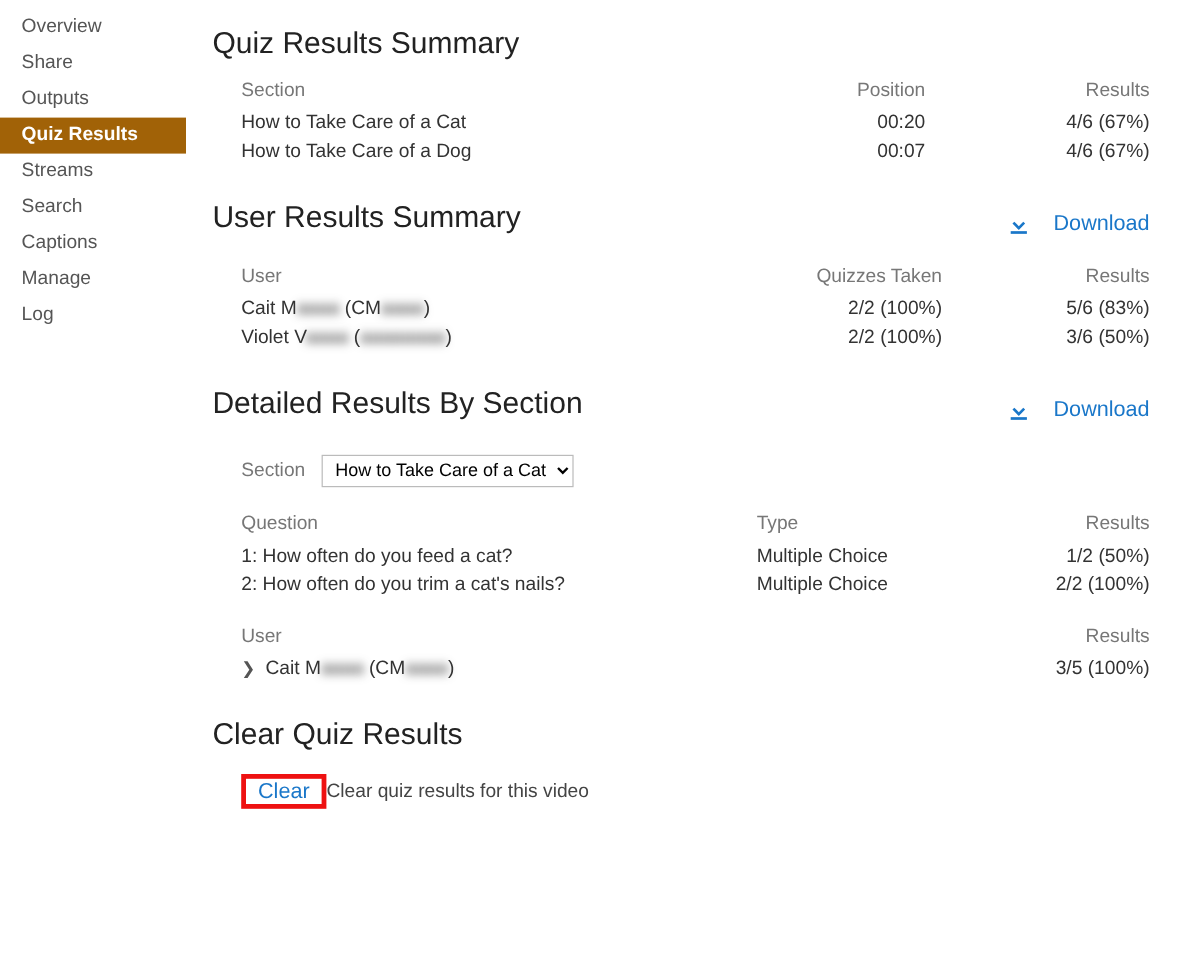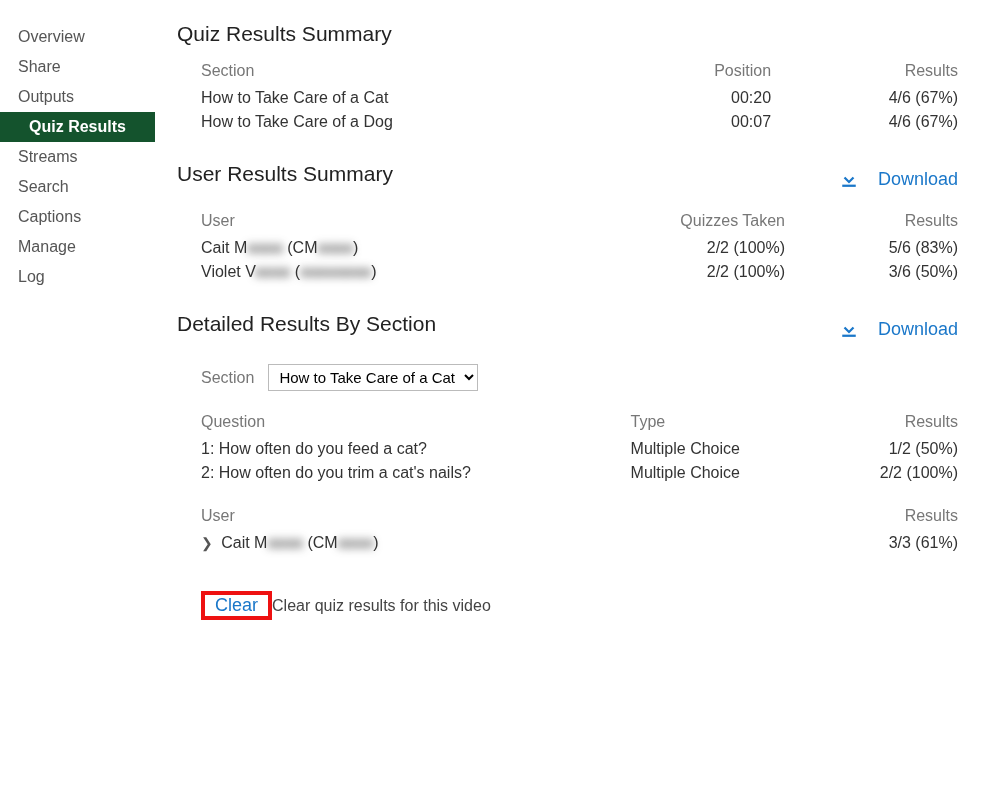--- a/index.html
+++ b/index.html
@@ -6,42 +6,41 @@
     body {
       font-family: "Segoe UI", -apple-system, sans-serif;
       font-size: 15px;
       color: #333;
       width: 1002px;
       background: #fff;
     }
     .layout { display: flex; }
     .sidebar {
       width: 155px;
-      padding-top: 22px;
+      padding-top: 8px;
       flex-shrink: 0;
     }
     .sidebar-item {
       padding: 6px 18px;
       color: #555;
       cursor: pointer;
       font-size: 16px;
     }
     .sidebar-item.active {
-      background: #14532d;
+      background: #a16207;
       color: #fff;
       font-weight: 700;
-      text-align: center;
     }
     .main {
       flex: 1;
       padding: 22px 44px 30px 22px;
     }
     .section-block { margin-bottom: 28px; }
     .section-heading {
-      font-size: 21px;
+      font-size: 25px;
       font-weight: 400;
       color: #222;
       margin-bottom: 10px;
     }
     .section-heading-row {
       display: flex;
       justify-content: space-between;
       align-items: center;
       margin-bottom: 10px;
     }
@@ -239,27 +238,28 @@
       <table>
         <thead>
           <tr>
             <th>User</th>
             <th class="right">Results</th>
           </tr>
         </thead>
         <tbody>
           <tr>
             <td><span class="chevron">❯</span> <span>Cait M</span><span class="redact">aaaa</span> <span>(CM</span><span class="redact">aaaa</span><span>)</span></td>
-            <td class="right">3/3 (61%)</td>
-          </tr>
-        </tbody>
-      </table>
-    </div>
-
-    <div class="section-block">
+            <td class="right">3/5 (100%)</td>
+          </tr>
+        </tbody>
+      </table>
+    </div>
+
+    <div class="section-block">
+      <h2 class="section-heading">Clear Quiz Results</h2>
       <div class="clear-row">
         <span class="clear-highlight">
           <span class="clear-button">Clear</span>
         </span>
         <span class="clear-desc">Clear quiz results for this video</span>
       </div>
     </div>
 
   </main>
 </div>

